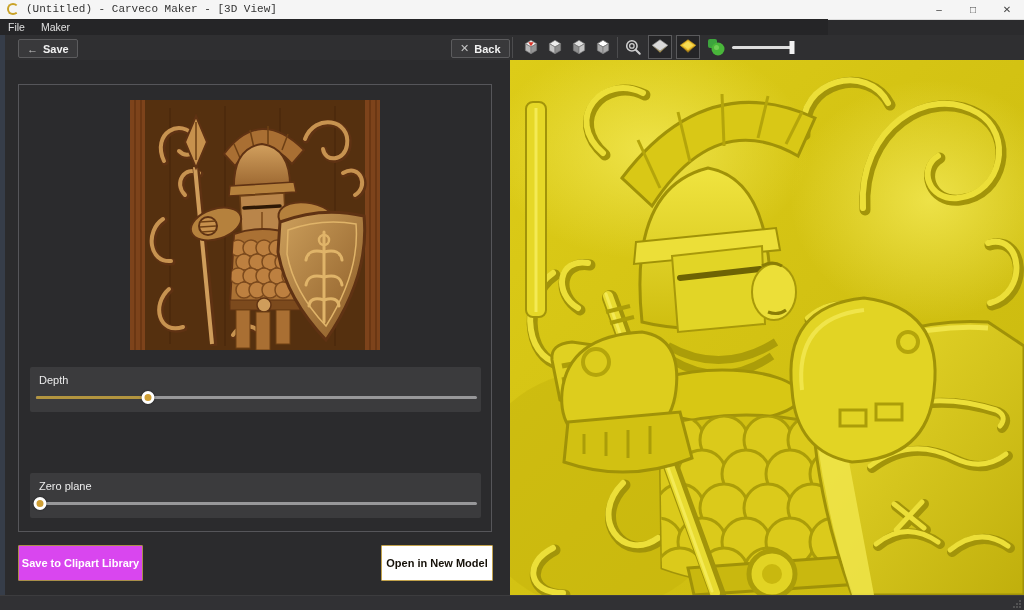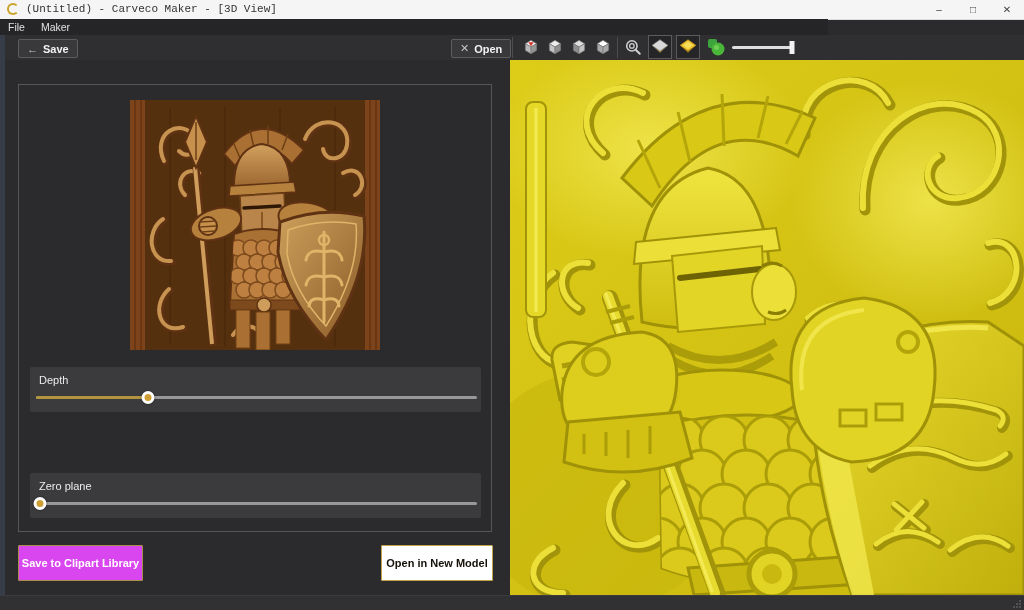--- a/index.html
+++ b/index.html
@@ -68,21 +68,21 @@
   <span class="menu-item">Maker</span>
 </div>
 
 <div class="actionbar">
   <div class="flat-btn" id="backBtn">
     <span class="sym">←</span>
     <span>Save</span>
   </div>
   <div class="flat-btn" id="closeBtn">
     <span class="sym">✕</span>
-    <span>Open</span>
+    <span>Back</span>
   </div>
 
   <div class="vsep" style="left:512px"></div>
 
   <div class="tb-icon" style="left:520px">
     <svg width="18" height="18" viewBox="0 0 16 16">
         <polygon points="8,2 13,5 8,8 3,5" fill="#ececec" stroke="#777" stroke-width=".6"></polygon>
         <polygon points="3,5 8,8 8,14 3,11" fill="#b8b8b8" stroke="#777" stroke-width=".6"></polygon>
         <polygon points="13,5 8,8 8,14 13,11" fill="#949494" stroke="#777" stroke-width=".6"></polygon>
         <polygon points="8,7.4 5.6,3.8 10.4,3.8" fill="#d8352a"></polygon>

